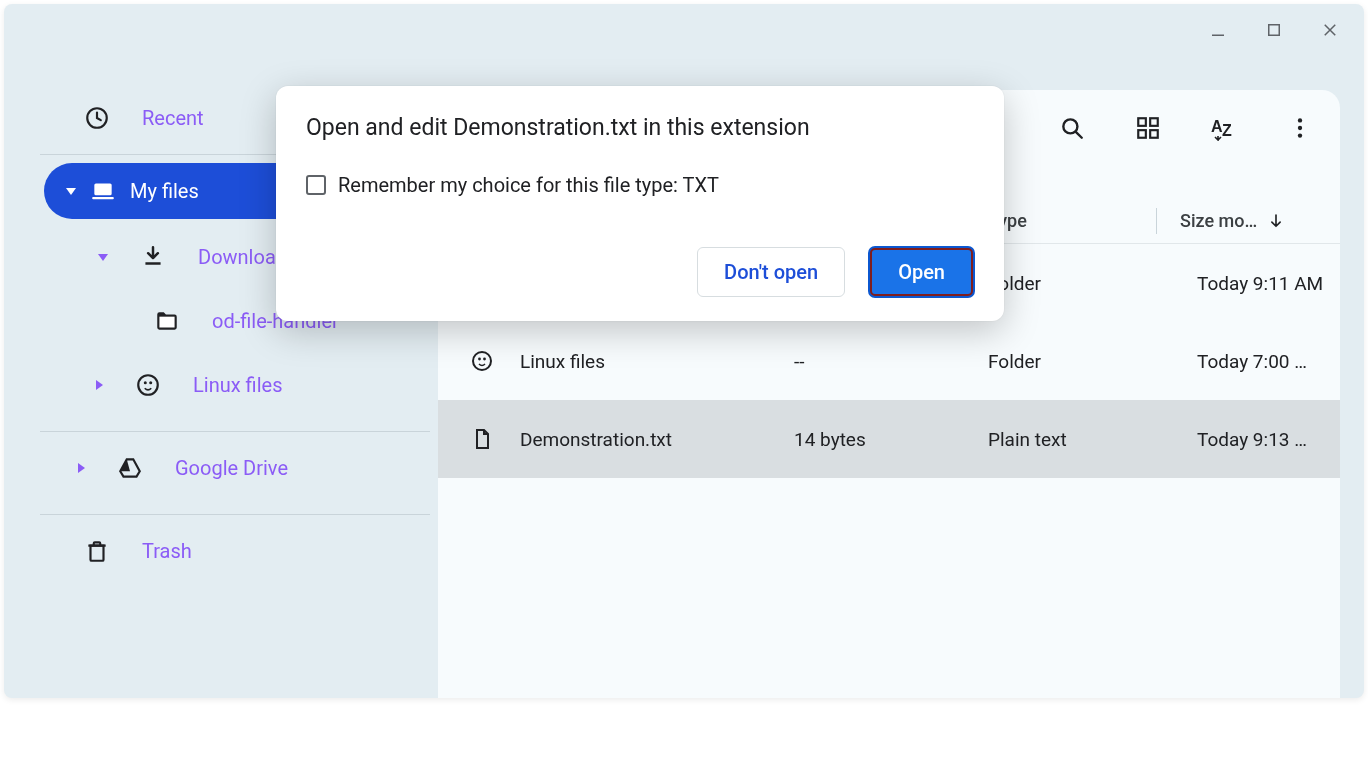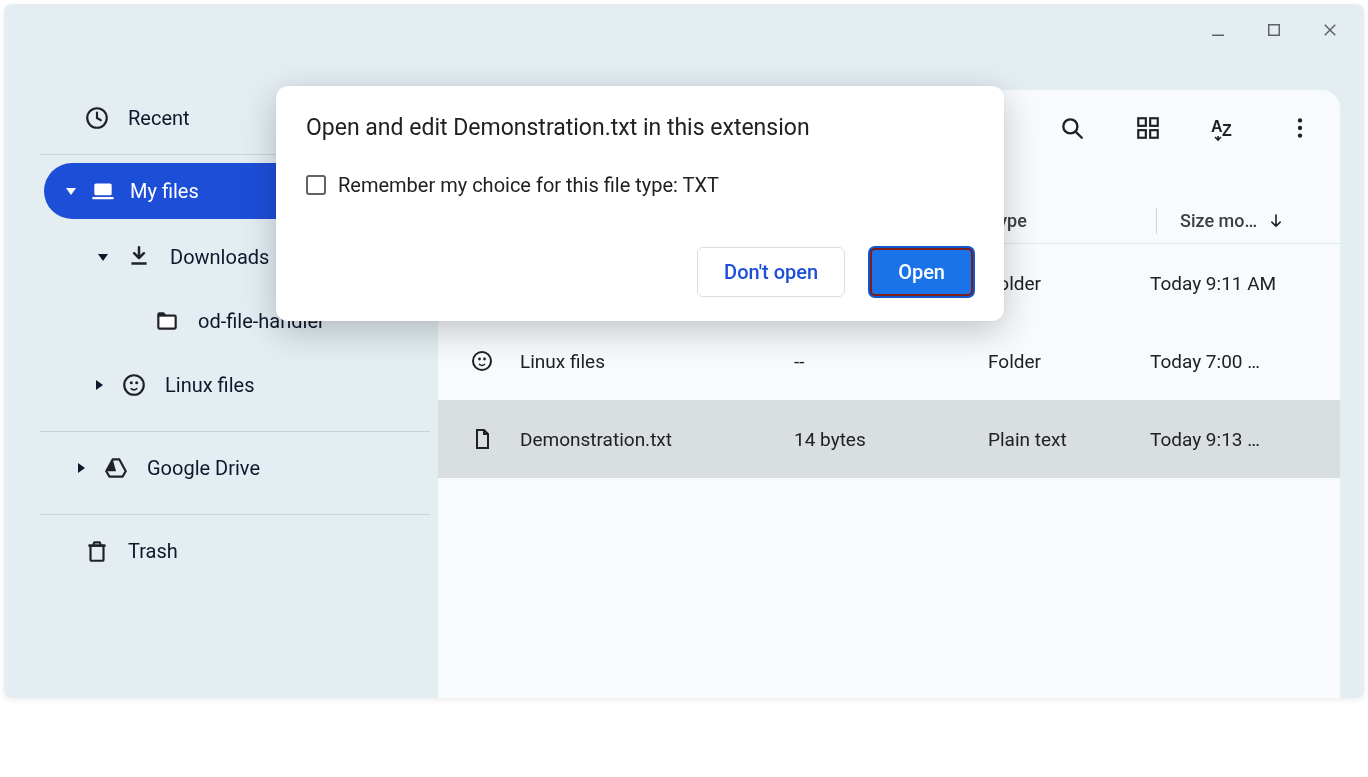--- a/index.html
+++ b/index.html
@@ -10,22 +10,22 @@
     box-shadow: 0 2px 6px rgba(0,0,0,.08);
   }
   
   .winbtns { position: absolute; right: 10px; top: 6px; display: flex; gap: 8px; z-index: 2; }
   .winbtn { width: 48px; height: 40px; display:flex; align-items:center; justify-content:center; color:#5f6368; cursor:pointer; border-radius:4px; }
   .winbtn svg { width:18px; height:18px; }
 
   .content { position:absolute; left:40px; top:86px; right:24px; bottom:0; display:flex; }
   .sidebar { width: 394px; flex: none; padding-right: 8px; }
   .sb-item, .sb-recent, .sb-trash, .sb-active {
-    display:flex; align-items:center; gap: 18px; height: 56px;
-    padding: 0 16px 0 12px; color:#0f172a; font-size: 20px; cursor:pointer;
+    display:flex; align-items:center; gap: 32px; height: 56px;
+    padding: 0 16px 0 12px; color:#8b5cf6; font-size: 20px; cursor:pointer;
   }
   .sb-recent { padding-left: 40px; }
   .sb-sep { height:1px; background:#c9d4da; margin: 8px 0 8px -4px; }
   .sb-active {
     background:#1d4ed8; color:#fff; border-radius: 999px; height:56px; width: 380px;
     padding-left: 22px; gap:14px;
   }
   .sb-child1 { padding-left: 54px; }
   .sb-child2 { padding-left: 110px; }
   .sb-child3 { padding-left: 52px; }
@@ -61,21 +61,21 @@
   .sv1 { left:336px; } .sv2 { left:530px; } .sv3 { left:718px; }
 
   .rows { position:absolute; left:0; right:0; top:154px; }
   .row {
     height:78px; display:flex; align-items:center; padding-right:24px; color:#202124; font-size:19px; cursor:default;
   }
   .row.sel { background:#d9dee1; }
   .row .cell-name { position:absolute; left:32px; display:flex; align-items:center; gap:26px; }
   .row .cell-size { position:absolute; left:356px; }
   .row .cell-type { position:absolute; left:550px; }
-  .row .cell-date { position:absolute; left:712px; white-space:nowrap; overflow:hidden; text-overflow:ellipsis; width:160px; }
+  .row .cell-date { position:absolute; left:759px; white-space:nowrap; overflow:hidden; text-overflow:ellipsis; width:160px; }
   .row .ric { width:24px; height:24px; display:inline-flex; }
   .row .ric svg { width:24px; height:24px; }
 
   
   .dialog {
     position:absolute; left:272px; top:82px; width:728px; background:#fff;
     border-radius: 12px; box-shadow: 0 10px 36px rgba(0,0,0,.22), 0 0 0 1px rgba(0,0,0,.02);
     z-index: 20; padding: 28px 30px 24px 30px;
   }
   .dlg-title { font-size: 23px; color:#202124; margin-bottom: 32px; }

